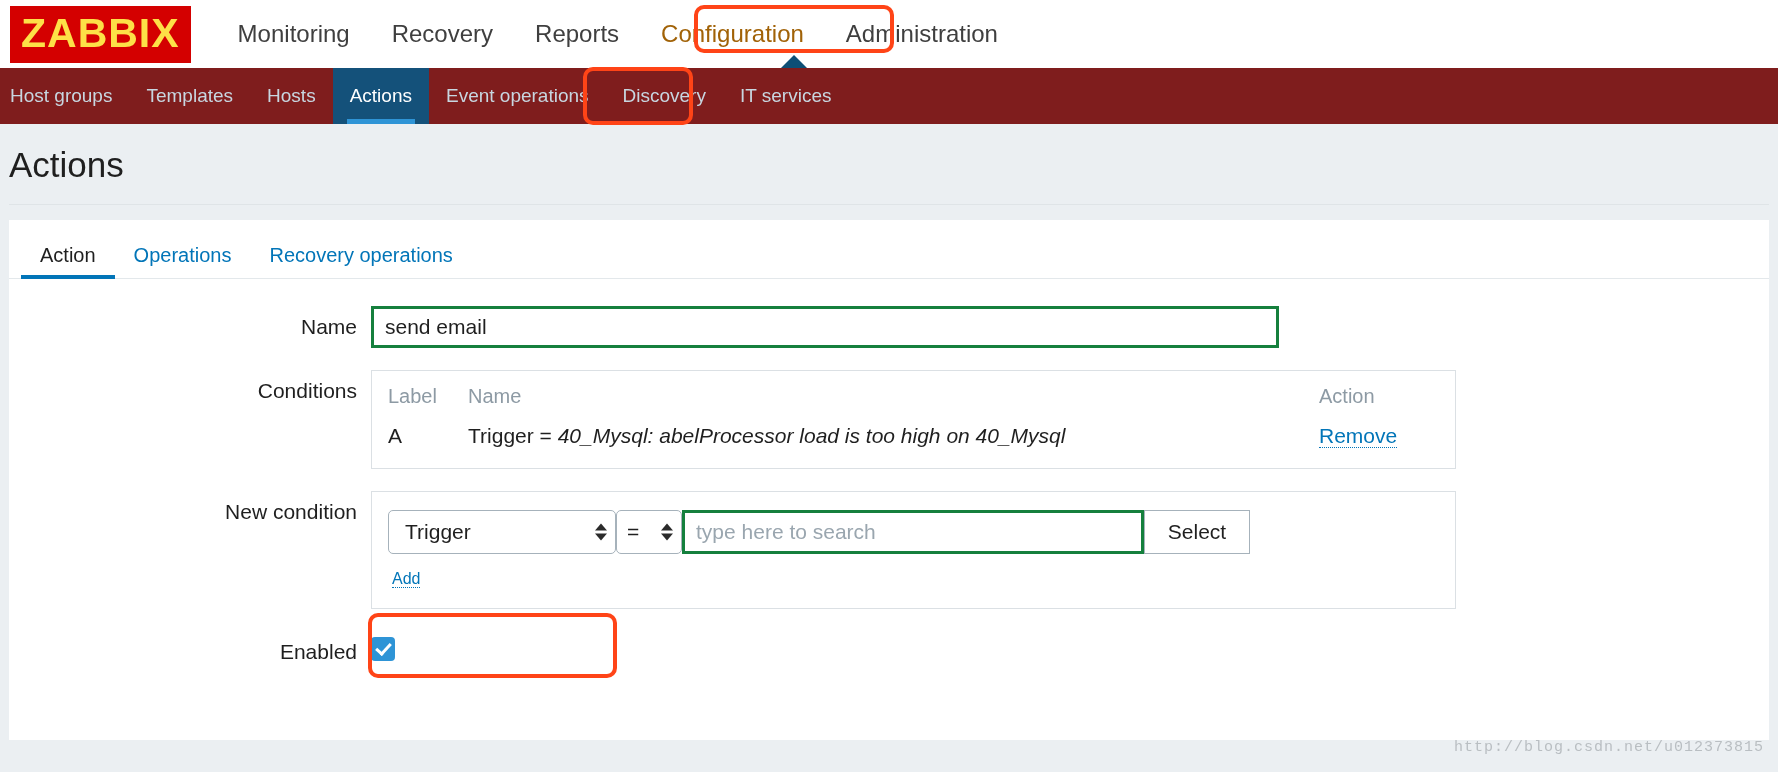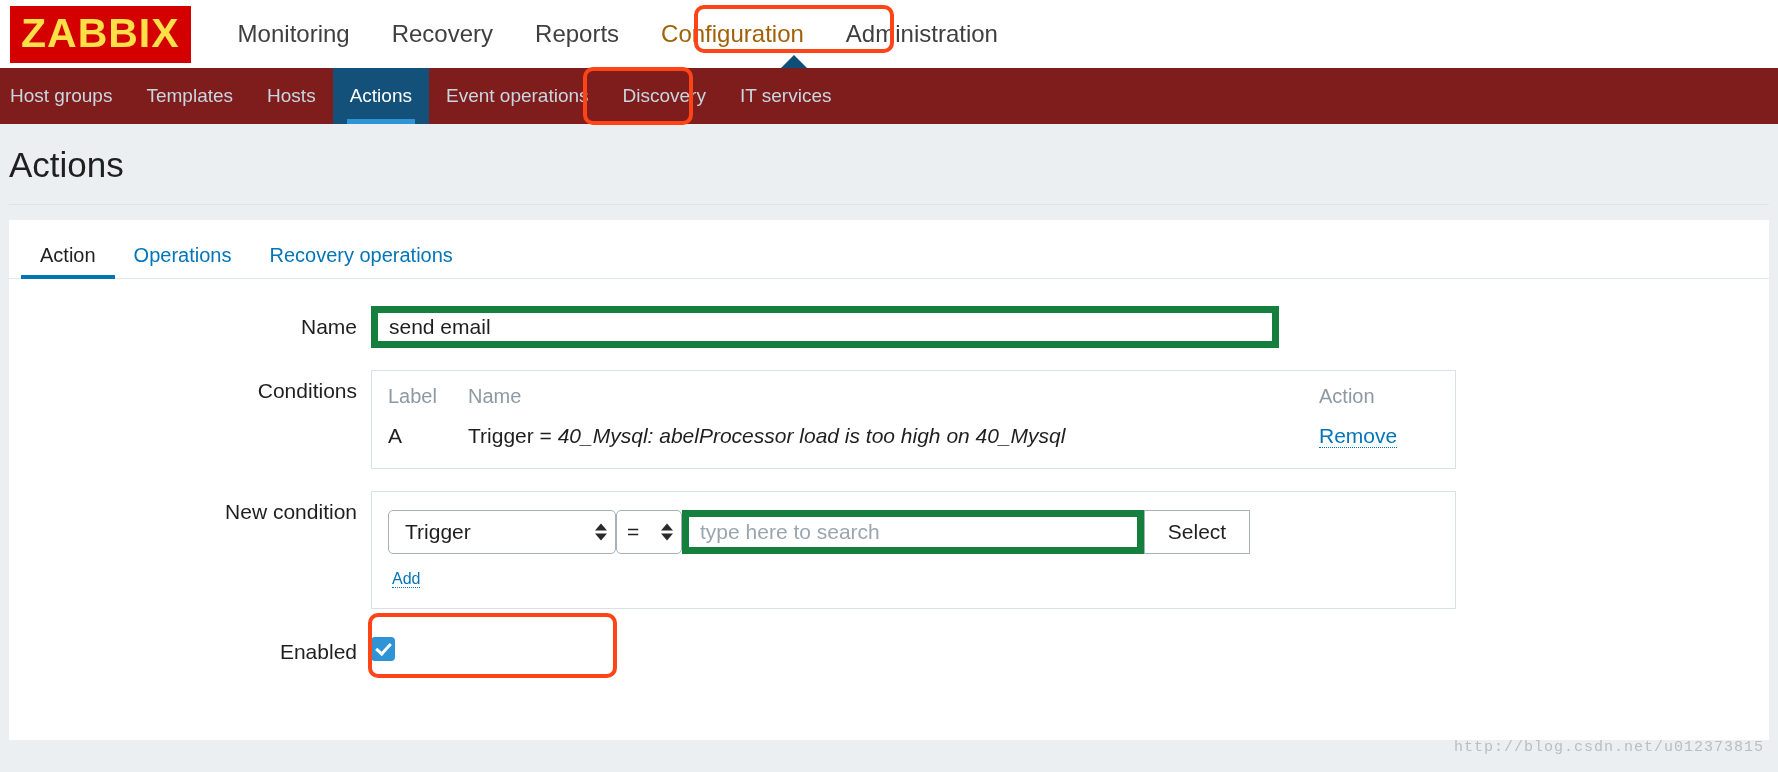--- a/index.html
+++ b/index.html
@@ -168,21 +168,21 @@
     width: 362px;
     text-align: right;
     padding-right: 14px;
     font-size: 21px;
     color: #1f1f1f;
     padding-top: 9px;
     white-space: nowrap;
   }
   .text-input {
     height: 42px;
-    border: 7px solid #15803d;
+    border: 3px solid #15803d;
     background: #ffffff;
     font-size: 21px;
     color: #1f1f1f;
     padding: 0 11px;
     line-height: 40px;
     font-family: "Liberation Sans", sans-serif;
     outline: none;
   }
   #name-input { width: 908px; }
 

